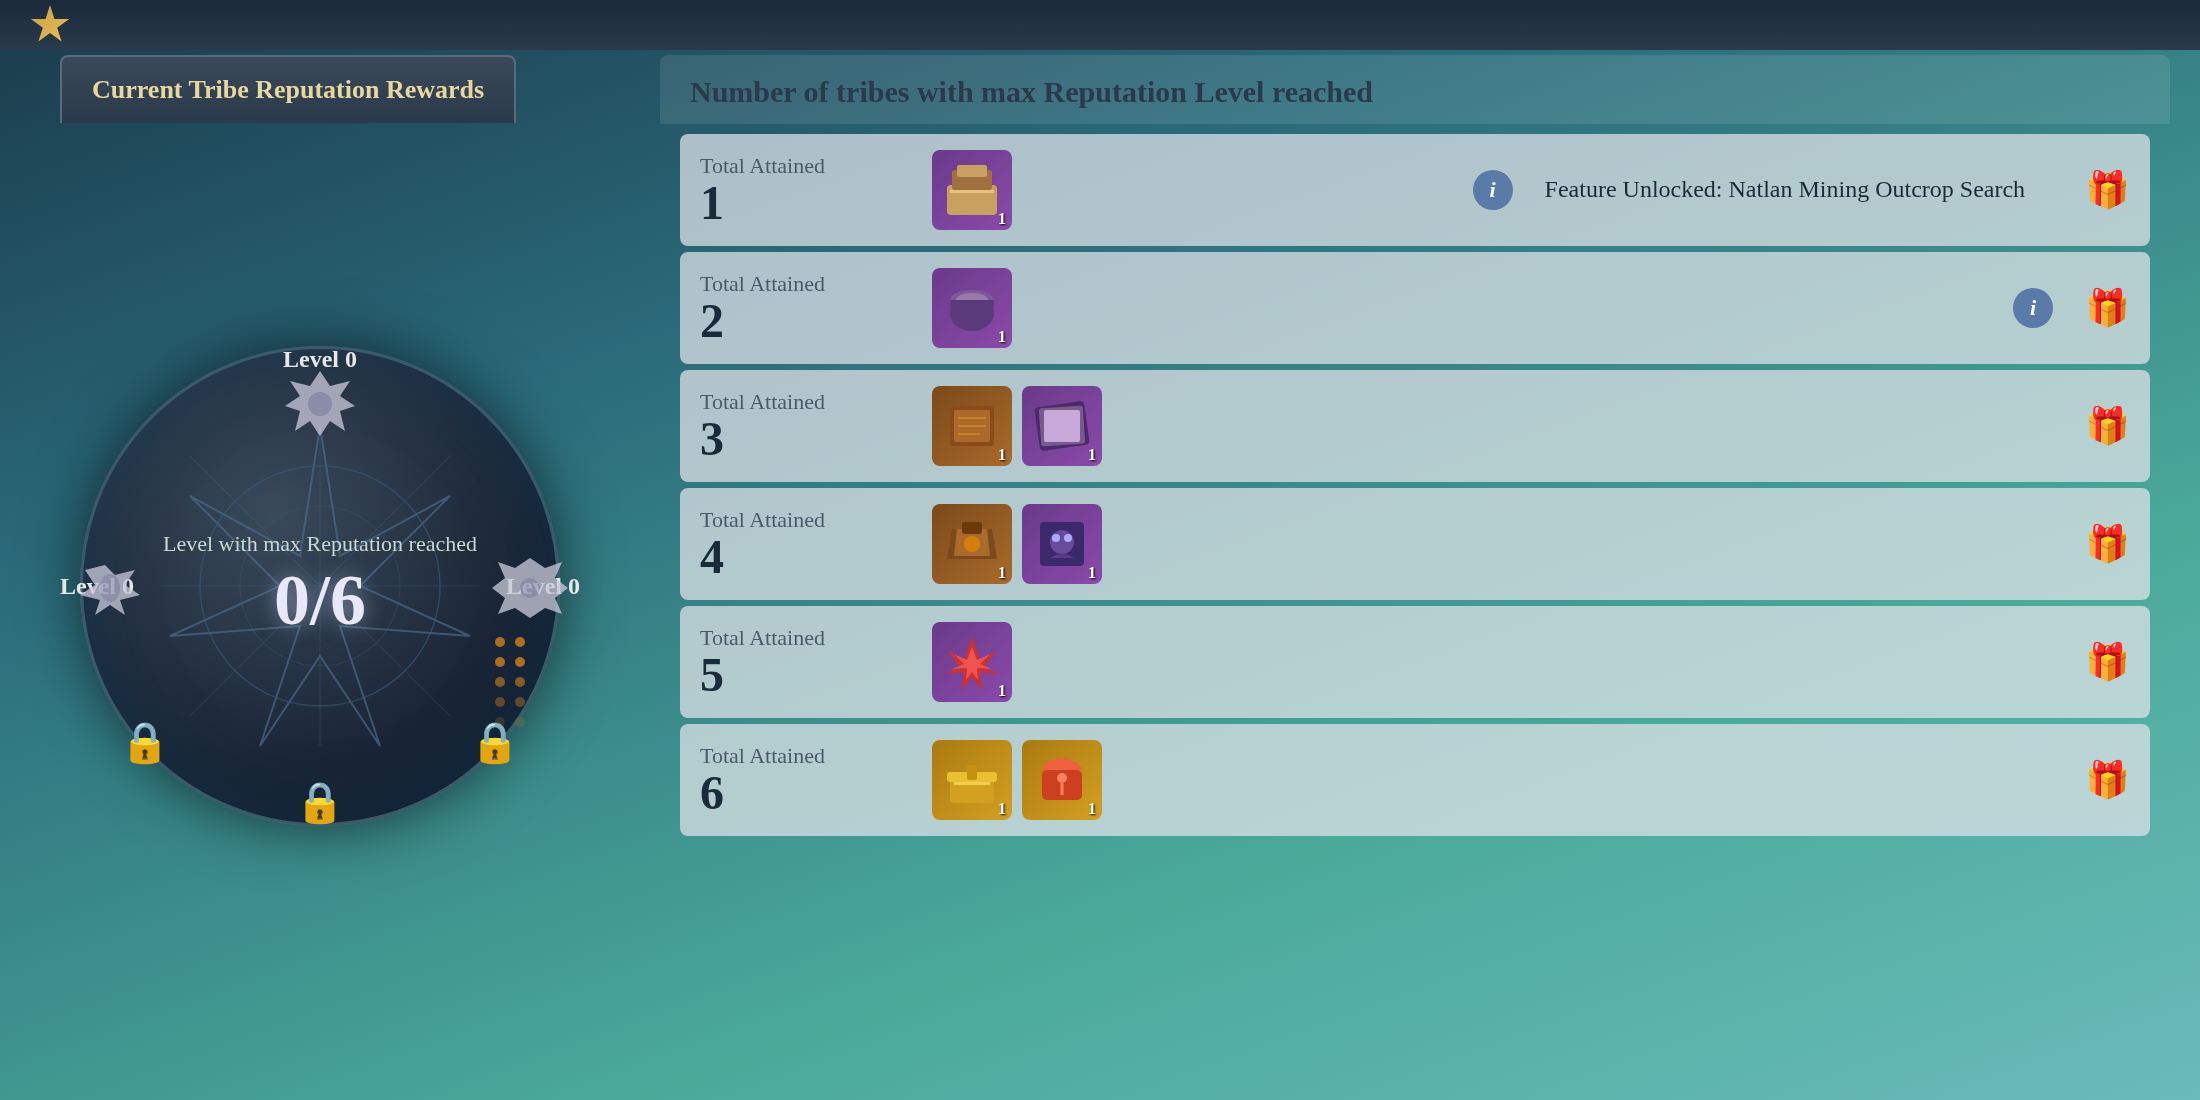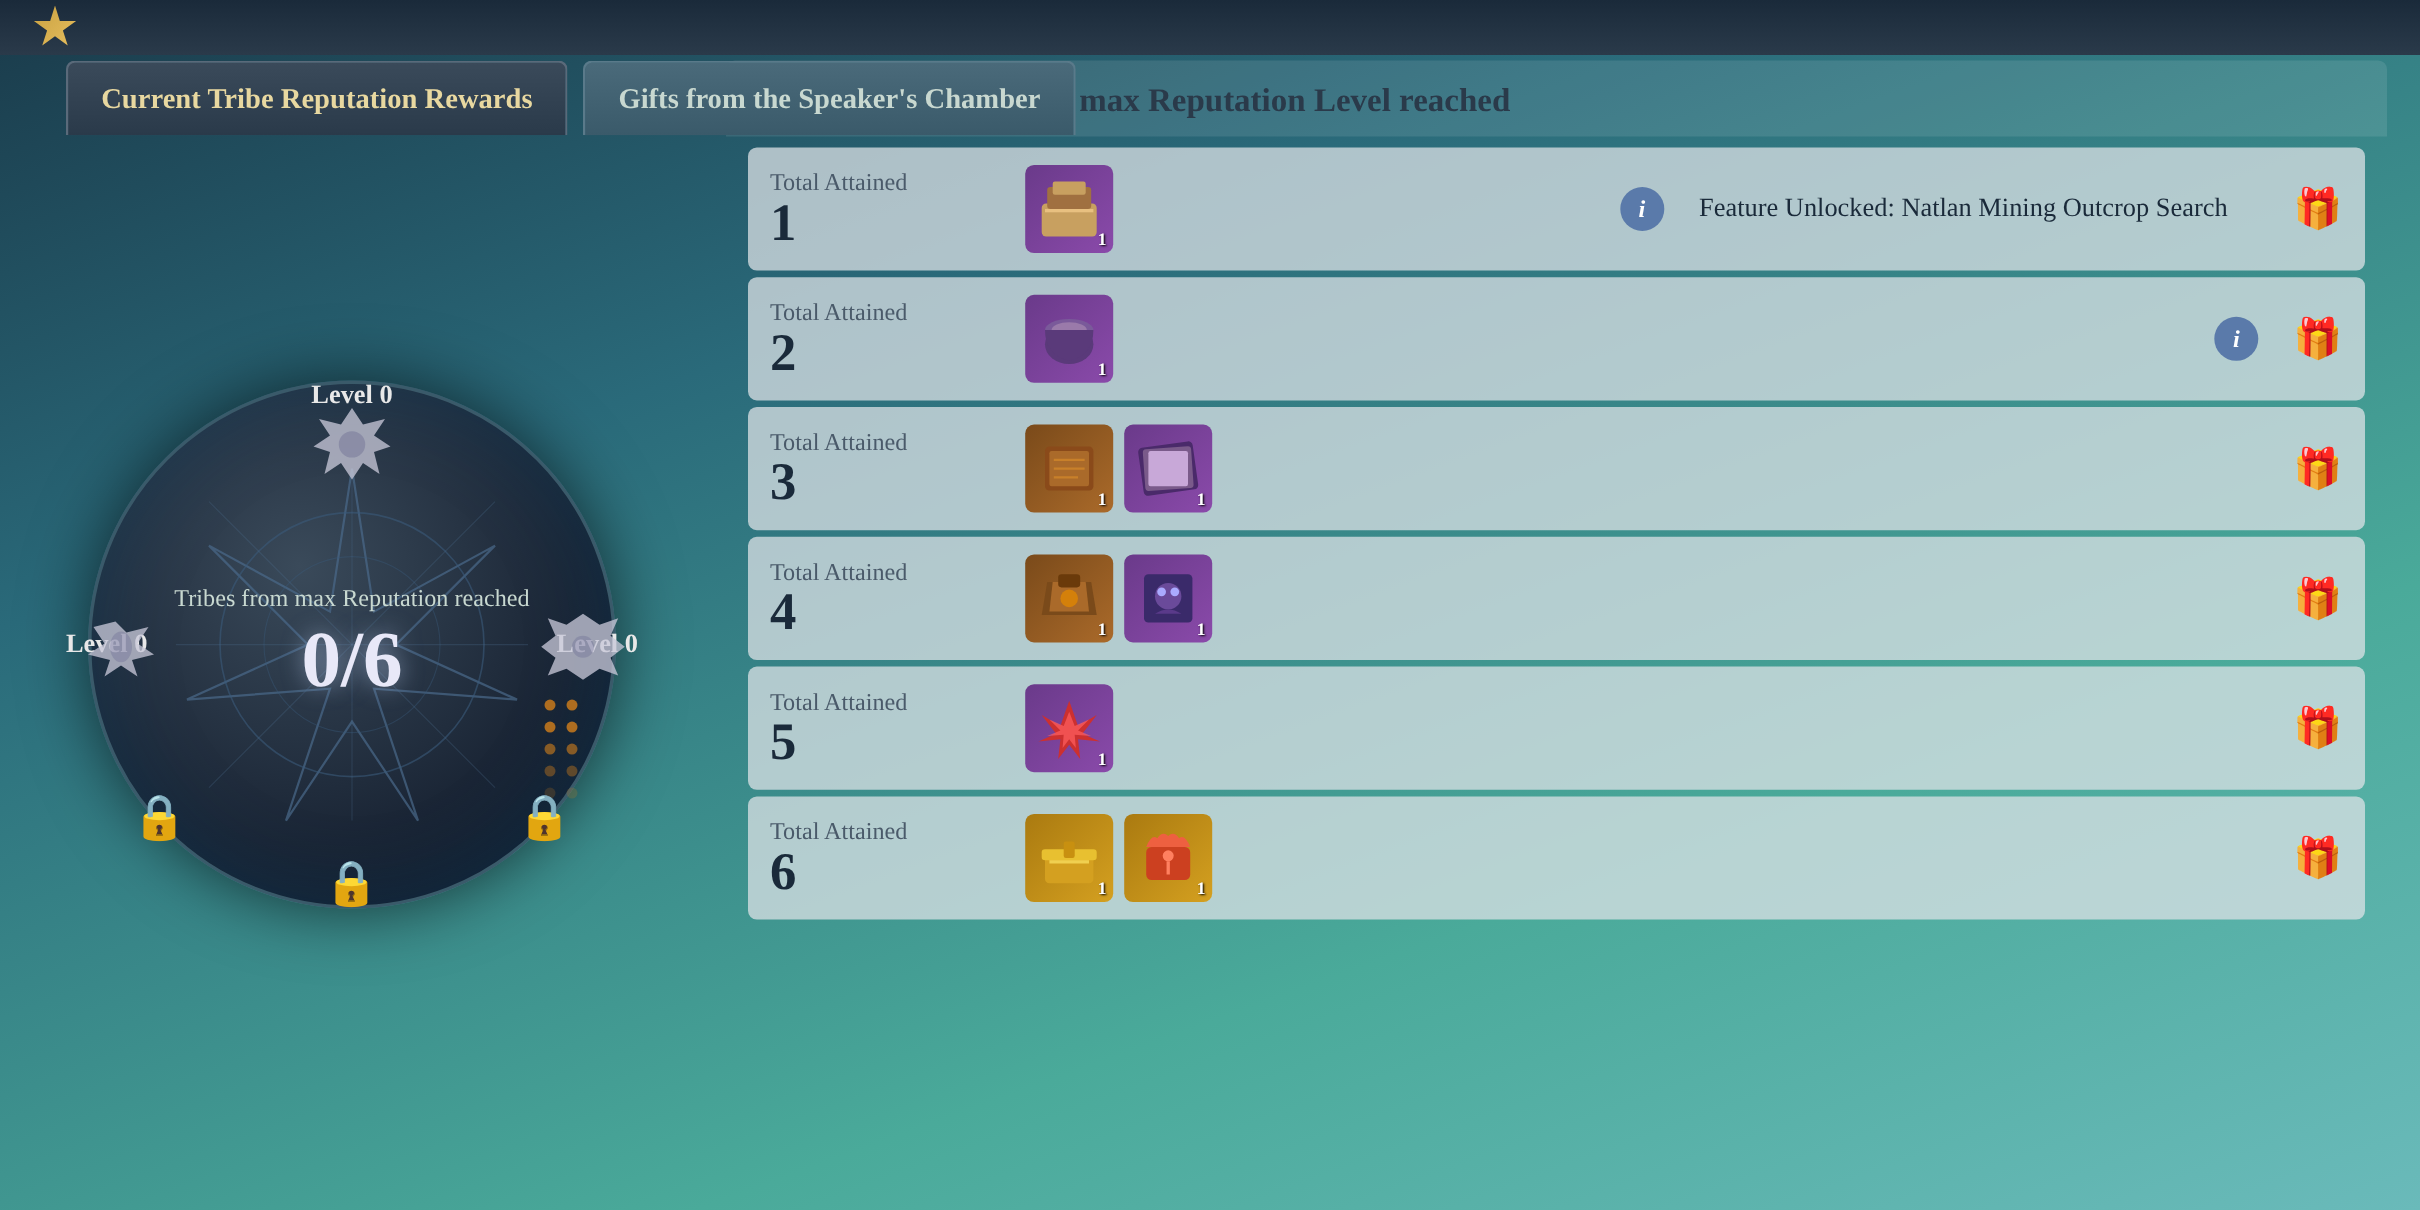--- a/index.html
+++ b/index.html
@@ -309,24 +309,20 @@
 
 <div class="top-bar">
   <div class="top-bar-icon"></div>
 </div>
 
 <div class="tabs-container">
   <div class="tab tab-active">
     <span>Current Tribe Reputation
 Rewards</span>
   </div>
-  <div class="tab tab-inactive">
-    <span>Gifts from the Speaker's
-Chamber</span>
-  </div>
 </div>
 
 <div class="left-panel">
   <div class="globe-container">
     <div class="globe-bg"></div>
 
     <svg class="globe-pattern" viewBox="0 0 380 380">
 
       <polygon points="190,30 210,160 320,100 230,190 340,240 210,230 250,350 190,260 130,350 170,230 40,240 150,190 60,100 170,160" fill="none" stroke="#4a6a8a" stroke-width="2" opacity="0.7"></polygon>
 
@@ -364,21 +360,21 @@
       <div class="level-value">Level 0</div>
     </div>
     <div class="level-label level-left">
       <div class="level-value">Level 0</div>
     </div>
     <div class="level-label level-right">
       <div class="level-value">Level 0</div>
     </div>
 
     <div class="globe-center-text">
-      <div class="tribes-label">Tribes from max
+      <div class="tribes-label">Level with max
 Reputation reached</div>
       <div class="tribes-count">0/6</div>
     </div>
 
     <div class="lock-icon lock-bottom-left">🔒</div>
     <div class="lock-icon lock-bottom-right">🔒</div>
     <div class="lock-icon lock-bottom-center">🔒</div>
 
     <div class="dots-decoration">
       <svg width="50" height="100" viewBox="0 0 50 100">

